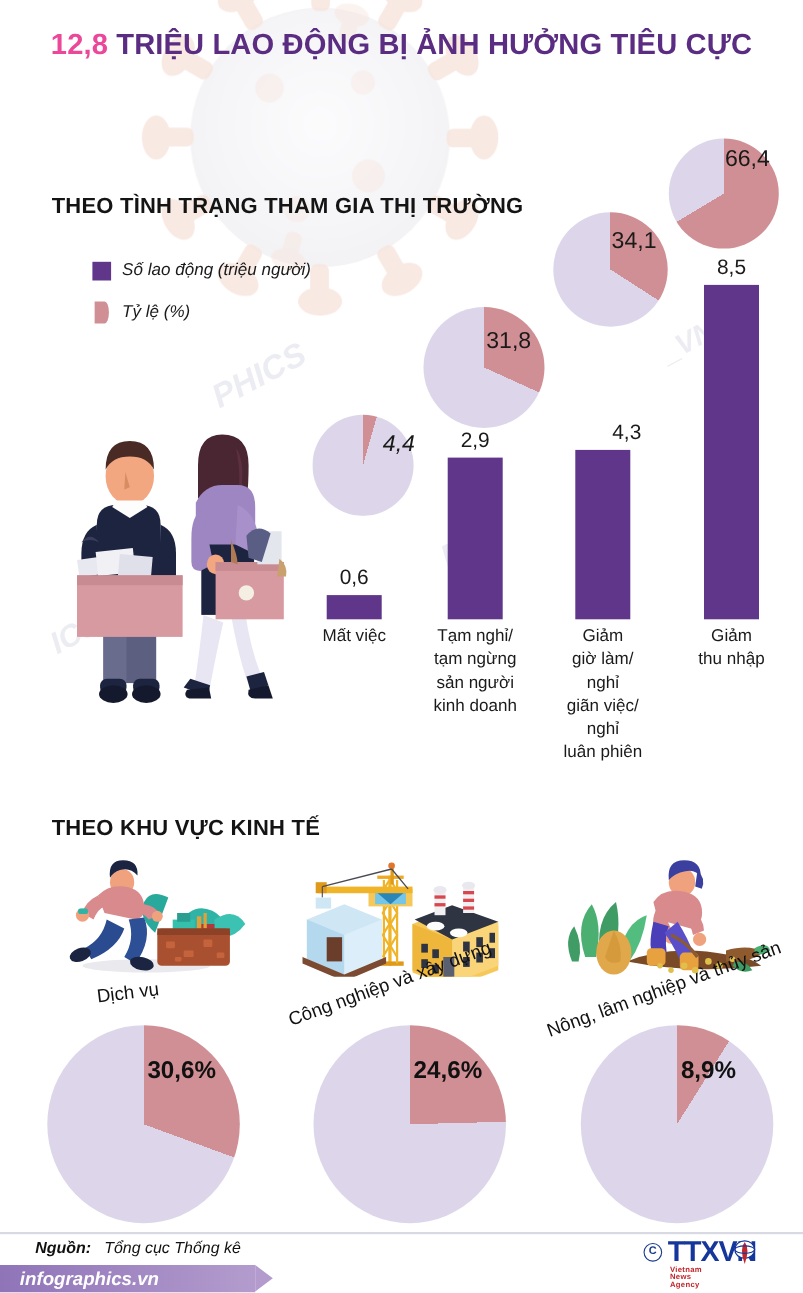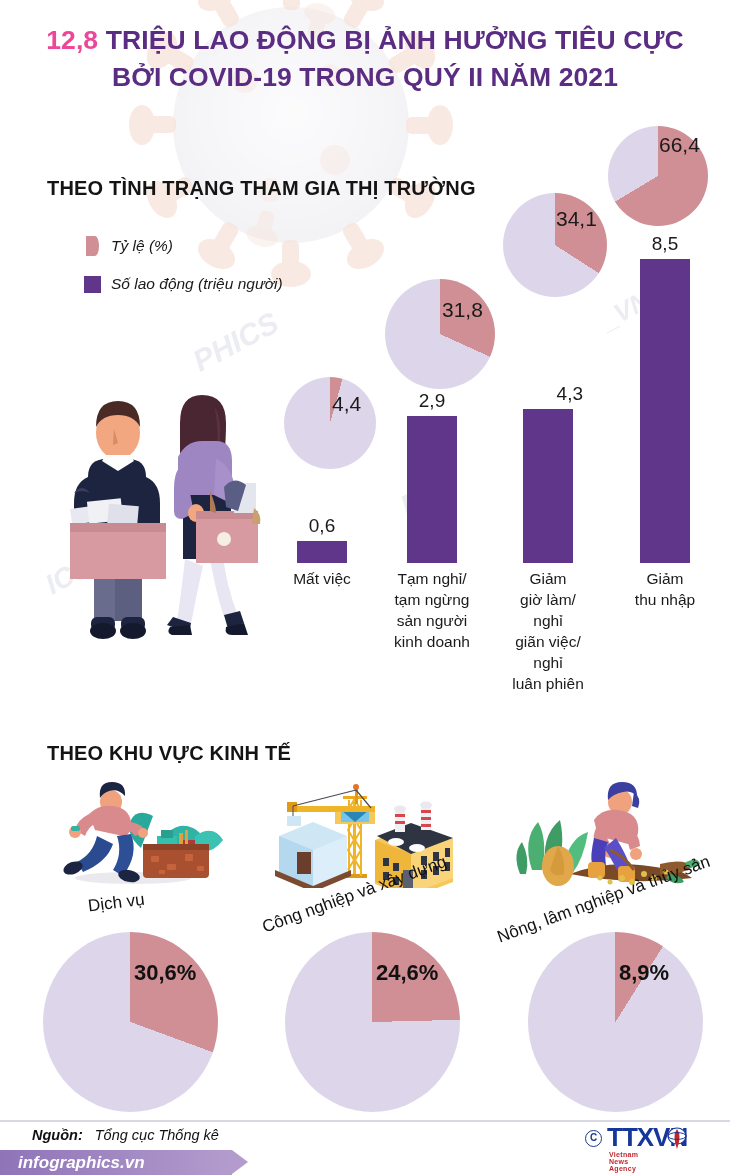--- a/index.html
+++ b/index.html
@@ -170,33 +170,32 @@
 
   <div class="watermark" style="left:190px;top:325px;font-size:30px;transform:rotate(-28deg);">PHICS</div>
   <div class="watermark" style="left:400px;top:480px;font-size:32px;transform:rotate(-28deg);">NA</div>
   <div class="watermark" style="left:600px;top:295px;font-size:26px;transform:rotate(-28deg);">_VN</div>
   <div class="watermark" style="left:45px;top:560px;font-size:28px;transform:rotate(-28deg);">ICS</div>
 
   <div class="header">
     <div class="title-line">
       <span class="title-num">12,8</span><span> TRIỆU LAO ĐỘNG BỊ ẢNH HƯỞNG TIÊU CỰC</span>
     </div>
-    <div class="title-line">BỞI COVID-19 TRONG QUÝ II NĂM 2021</div>
   </div>
 
   <div class="sect-title" id="sect1-title">THEO TÌNH TRẠNG THAM GIA THỊ TRƯỜNG</div>
 
   <div class="legend">
+    <div class="legend-row">
+      <div class="legend-sw sw-bar"></div>
+      <div class="legend-label">Số lao động (triệu người)</div>
+    </div>
     <div class="legend-row">
       <div class="sw-pie"></div>
       <div class="legend-label">Tỷ lệ (%)</div>
-    </div>
-    <div class="legend-row">
-      <div class="legend-sw sw-bar"></div>
-      <div class="legend-label">Số lao động (triệu người)</div>
     </div>
   </div>
 
   <svg class="illus" style="position:absolute;left:28px;top:365px;width:250px;height:320px;" viewBox="0 0 250 320">
 
     <g>
       <path d="M60 112 q0-18 18-18 h22 q18 0 18 18 v48 h-58z" fill="#1d2440"></path>
       <rect x="66" y="160" width="48" height="96" fill="#5d5f80"></rect>
       <rect x="66" y="160" width="21" height="96" fill="#6a6c8d"></rect>
       <rect x="63" y="252" width="24" height="14" rx="6" fill="#1d2440"></rect>
@@ -277,21 +276,21 @@
     <div>nghỉ</div>
     <div>luân phiên</div>
   </div>
   <div class="bar-cat" style="left:615px;top:568px;width:100px;">
     <div>Giảm</div>
     <div>thu nhập</div>
   </div>
 
   <div class="pie" style="left:284px;top:377px;width:92px;height:92px;
               background:conic-gradient(#d08f94 0 4.4%, #ddd6ea 4.4% 100%);"></div>
-  <div class="pie-val" style="left:332px;top:392px;">4,4</div>
+  <div class="pie-val" style="left:348px;top:392px;font-style:italic;">4,4</div>
 
   <div class="pie" style="left:385px;top:279px;width:110px;height:110px;
               background:conic-gradient(#d08f94 0 31.8%, #ddd6ea 31.8% 100%);"></div>
   <div class="pie-val" style="left:442px;top:298px;">31,8</div>
 
   <div class="pie" style="left:503px;top:193px;width:104px;height:104px;
               background:conic-gradient(#d08f94 0 34.1%, #ddd6ea 34.1% 100%);"></div>
   <div class="pie-val" style="left:556px;top:207px;">34,1</div>
 
   <div class="pie" style="left:608px;top:126px;width:100px;height:100px;

